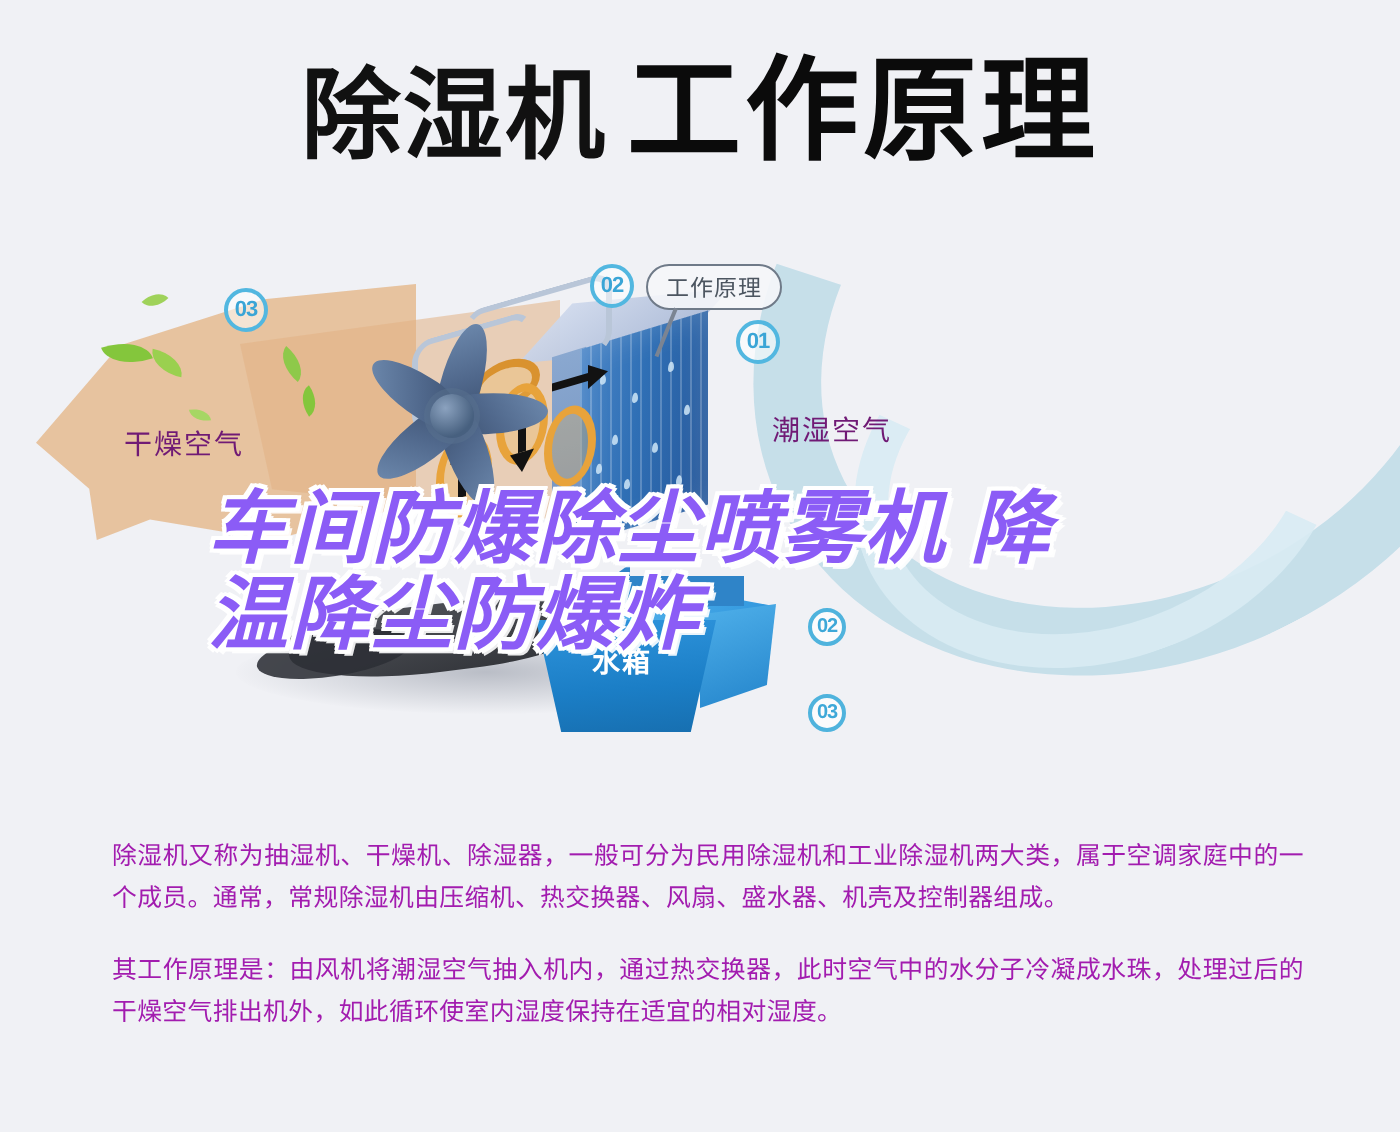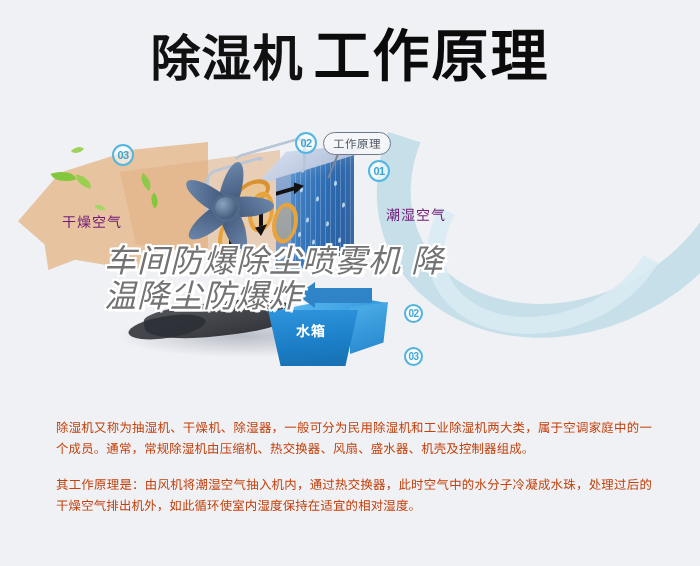--- a/index.html
+++ b/index.html
@@ -392,24 +392,24 @@
     transform-origin: top center;
   }
 
   
   .watermark {
     position: absolute;
     left: 104px;
     top: 244px;
     width: 470px;
     z-index: 40;
-    font-size: 32px;
-    font-weight: 400;
+    font-size: 40px;
+    font-weight: 700;
     line-height: 1.08;
-    color: #737373;
+    color: #8b5cf6;
     letter-spacing: 1px;
     font-style: italic;
     -webkit-text-stroke: 3px #ffffff;
     paint-order: stroke fill;
     text-shadow:
       2px 0 0 #fff, -2px 0 0 #fff, 0 2px 0 #fff, 0 -2px 0 #fff,
       2px 2px 0 #fff, -2px -2px 0 #fff, 2px -2px 0 #fff, -2px 2px 0 #fff,
       3px 3px 0 rgba(255,255,255,.9);
   }
   .watermark .wm-line { display: block; }
@@ -454,21 +454,21 @@
   
   .copy {
     position: absolute;
     left: 56px;
     top: 418px;
     width: 596px;
   }
   .copy p {
     font-size: 12.4px;
     line-height: 21px;
-    color: #c2410c;
+    color: #a21caf;
     letter-spacing: .2px;
     text-align: justify;
   }
   .copy p.second { margin-top: 15px; }
 </style>
 </head>
 <body>
 
 <div id="page">
 

